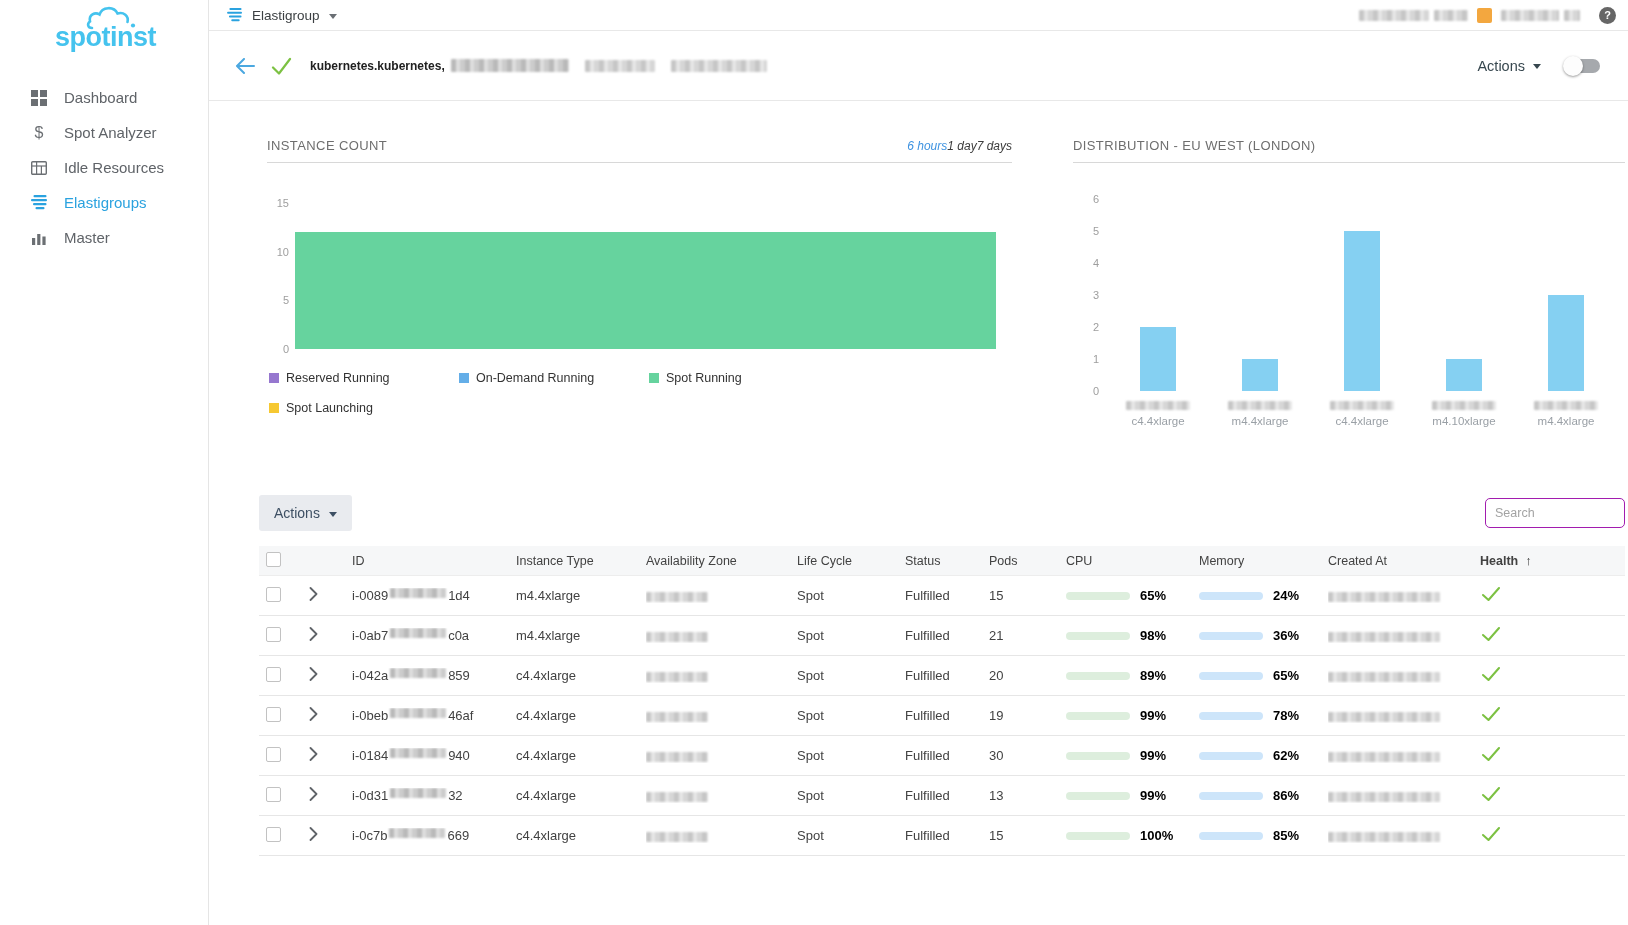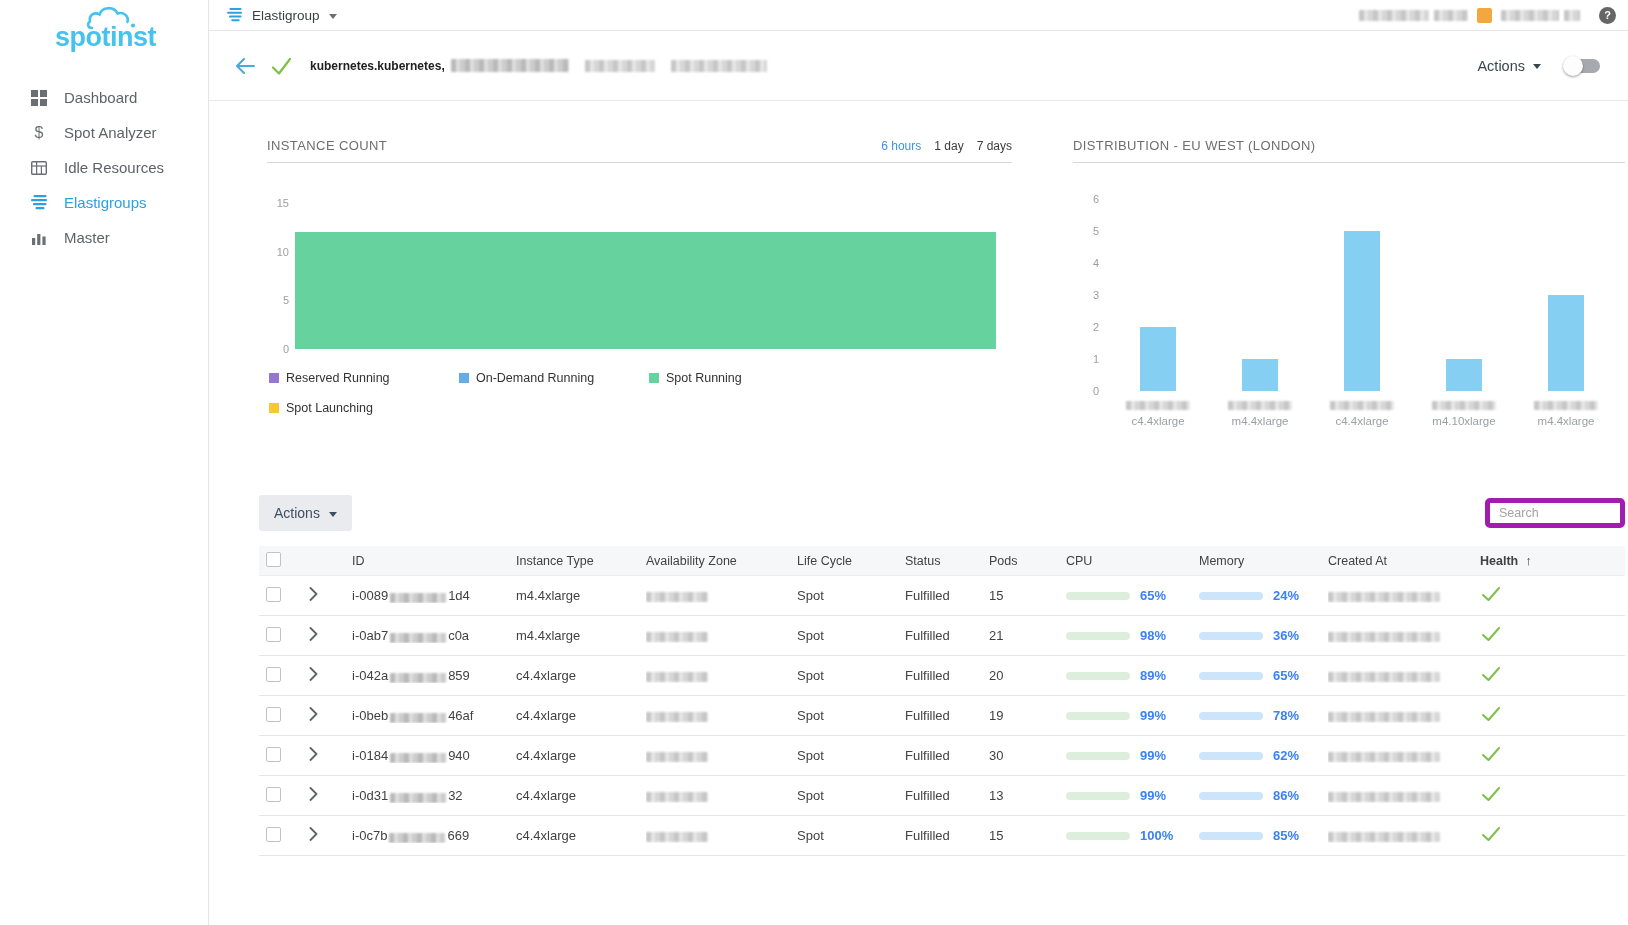--- a/index.html
+++ b/index.html
@@ -49,21 +49,21 @@
         background:#fdfdfd;box-shadow:0 1px 2.5px rgba(0,0,0,.4);}
 
   
   .main{position:absolute;left:209px;top:101px;width:1419px;height:824px;background:#fff;}
   .panel-head{display:flex;align-items:baseline;justify-content:space-between;
               padding-bottom:9px;border-bottom:1px solid #d8d8d8;}
   .panel-title{font-size:13px;color:#6e6e6e;letter-spacing:.4px;}
 
   
   .panel-ic{position:absolute;left:58px;top:37px;width:745px;}
-  .ranges{display:flex;gap:13px;font-size:12px;color:#3c3c3c;}
+  .ranges{display:flex;font-size:12px;color:#3c3c3c;font-style:italic;}
   .ranges span{cursor:pointer;}
   .ranges span:nth-of-type(1){color:#3d92e0;}
   .ic-chart{position:relative;margin:40px 16px 0 28px;height:146px;}
   .ic-ylabels{position:absolute;left:-28px;top:-6px;height:158px;width:22px;display:flex;
               flex-direction:column;justify-content:space-between;font-size:11px;color:#9e9e9e;}
   .ic-ylabels span{display:block;text-align:right;line-height:12px;}
   .ic-area{position:absolute;left:0;bottom:0;width:100%;background:#66d39e;}
   .ic-xlabels{position:relative;margin:10px 16px 0 28px;height:14px;font-size:11.5px;color:#757575;}
   .ic-xlabels span{position:absolute;transform:translateX(-50%);}
   .ic-xlabels span:nth-of-type(1){left:4.4%;}
@@ -90,46 +90,46 @@
   .dist-type{margin-top:5px;font-size:11.5px;color:#9aa0a6;}
 
   
   .panel-inst{position:absolute;left:50px;top:364px;width:1366px;}
   .inst-icons{display:flex;align-items:center;gap:17px;}
   .inst-icons .vicon{cursor:pointer;display:flex;}
   .controls{display:flex;justify-content:space-between;align-items:center;margin-top:30px;}
   .actions-btn{display:flex;align-items:center;gap:9px;background:#e9ebef;border-radius:3px;
                padding:0 15px;height:36px;font-size:14px;color:#3d4f63;cursor:pointer;}
   .actions-btn .caret{border-top-color:#3d4f63;}
-  .search-input{width:140px;height:30px;border:5px solid #a21caf;border-radius:5px;
+  .search-input{width:140px;height:30px;border:1px solid #a21caf;border-radius:5px;
                 padding:0 9px;font-size:12.5px;color:#555;box-sizing:border-box;outline:none;
                 font-family:"Liberation Sans",sans-serif;}
   .search-input::placeholder{color:#a3a3a3;}
 
   .table{margin-top:15px;font-size:13px;}
   .trow{display:grid;grid-template-columns:41px 52px 164px 130px 151px 108px 84px 77px 133px 129px 152px 1fr;
         align-items:center;height:39px;border-bottom:1px solid #e6e6e6;background:#fff;}
   .thead{height:29px;background:#f6f7f8;border-bottom:1px solid #ededed;font-size:12.5px;color:#757575;}
   .thead .hc{cursor:pointer;}
   .th-health{font-weight:700;color:#2f2f2f;display:flex;align-items:center;gap:7px;}
   .th-health::after{content:"\2191";font-weight:400;font-size:13px;color:#333;}
   .cell{overflow:hidden;white-space:nowrap;color:#424242;}
   .cb{display:inline-block;width:15px;height:15px;border:1.5px solid #c2c2c2;border-radius:2px;
       background:#fff;margin-left:7px;cursor:pointer;box-sizing:border-box;}
   .thead .cb{margin-left:7px;}
   .chev{margin-left:9px;cursor:pointer;display:inline-block;}
-  .idcell{display:flex;align-items:flex-end;gap:2px;}
+  .idcell{display:flex;align-items:flex-start;gap:2px;}
   .meter{display:flex;align-items:center;gap:10px;}
   .track{width:64px;height:8px;border-radius:4px;overflow:hidden;flex:none;}
   .cpu .track{background:#ddeedd;}
   .cpu .fill{background:#69bd68;}
   .mem .track{background:#cde5fa;}
   .mem .fill{background:#2a96f3;}
   .fill{height:100%;border-radius:4px;}
-  .pct{font-weight:700;color:#3b82f6;}
+  .pct{font-weight:700;color:#000000;}
   .c-health{padding-left:2px;}
 
   
   .blur{display:inline-block;height:11px;border-radius:1px;vertical-align:middle;
         background:repeating-linear-gradient(90deg,#b9b9b9 0 5px,#dedede 5px 9px,#cccccc 9px 14px);
         filter:blur(1.3px);}
   .blur.light{background:repeating-linear-gradient(90deg,#c6c6c6 0 5px,#e6e6e6 5px 9px,#d6d6d6 9px 14px);}
 </style>
 </head>
 <body>

